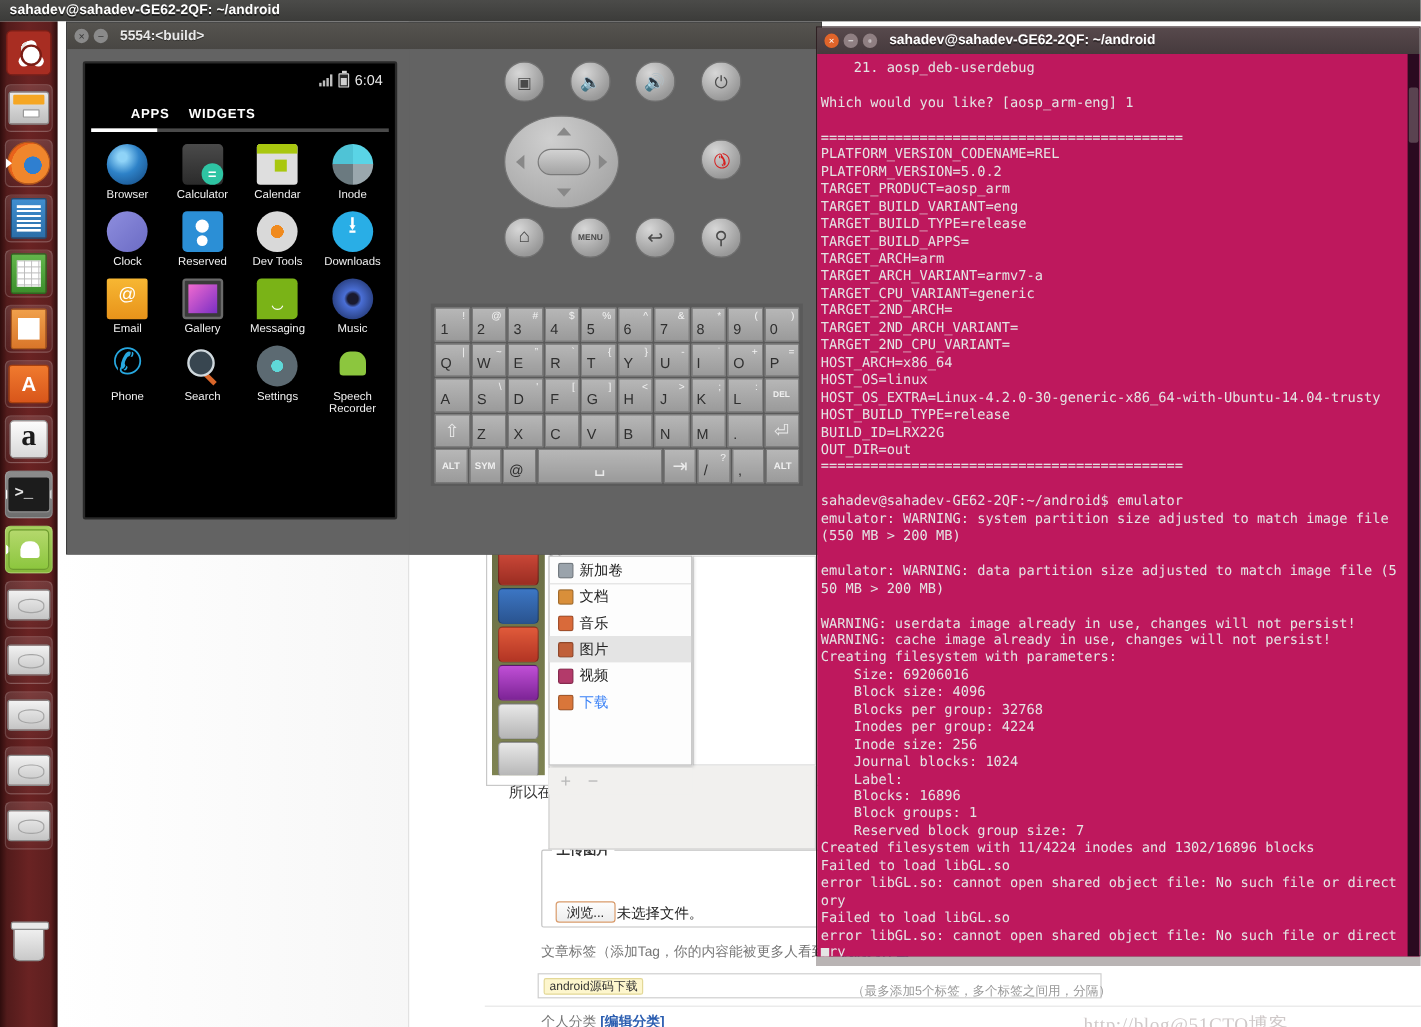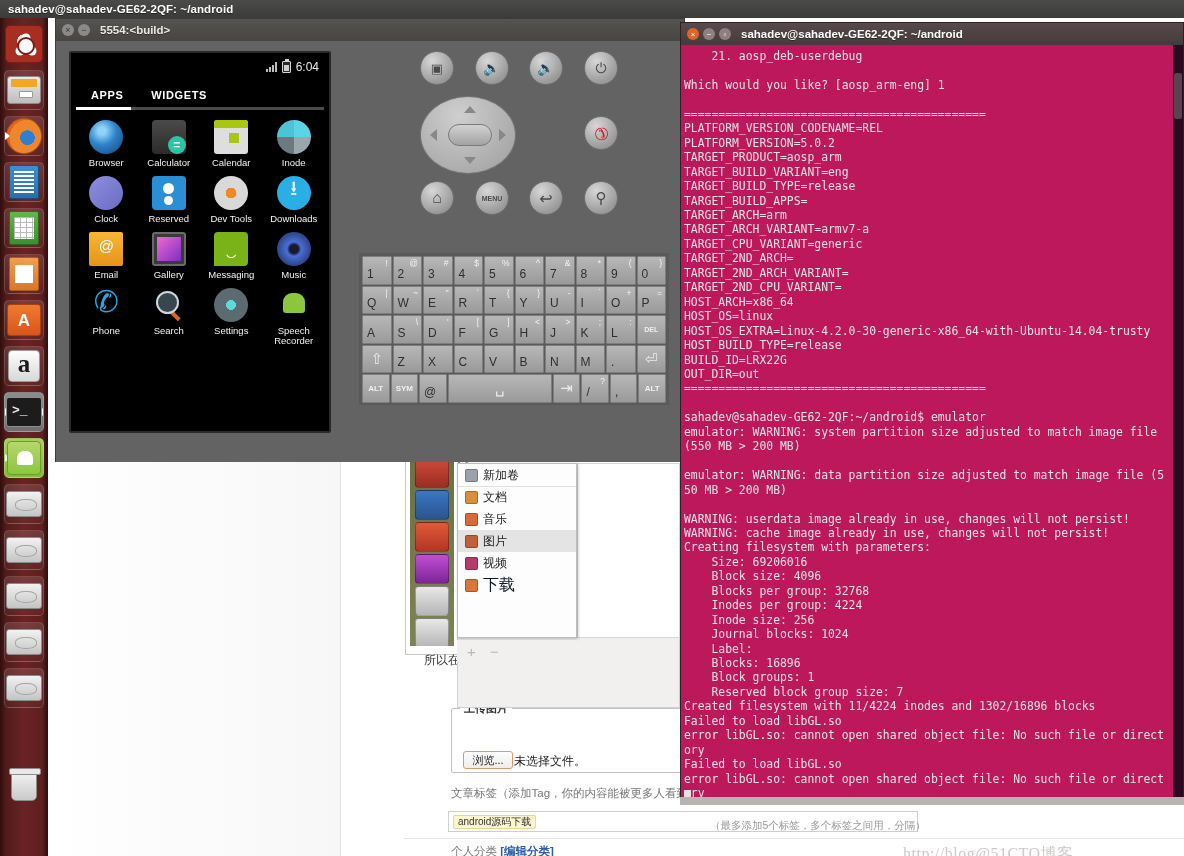--- a/index.html
+++ b/index.html
@@ -124,21 +124,21 @@
 
   #emu-body{position:relative;height:421px;background:#636363;}
   #emu-screen-frame{position:absolute;left:13px;top:10px;width:262px;height:382px;background:#1a1a1a;border:2px solid #2a2a2a;border-radius:2px;}
   #emu-screen{position:absolute;left:0;top:0;width:258px;height:378px;background:#000;overflow:hidden;}
   #and-status{height:28px;display:flex;align-items:center;justify-content:flex-end;padding-right:10px;color:#e9e9e9;font-size:12px;gap:5px;}
   .sig-bars{width:11px;height:10px;position:relative;}
   .sig-bars i{position:absolute;bottom:0;width:2px;background:#bdbdbd;}
   .batt{width:9px;height:12px;border:1.4px solid #d5d5d5;border-radius:1px;position:relative;background:#2a2a2a;}
   .batt::before{content:"";position:absolute;left:2px;top:-3px;width:4px;height:2px;background:#d5d5d5;}
   .batt::after{content:"";position:absolute;left:1px;bottom:1px;right:1px;height:6px;background:#cfcfcf;}
-  #and-tabs{display:flex;gap:28px;padding:8px 0 6px 20px;color:#fff;font-size:11px;font-weight:bold;letter-spacing:.6px;}
+  #and-tabs{display:flex;gap:16px;padding:8px 0 6px 20px;color:#fff;font-size:11px;font-weight:bold;letter-spacing:.6px;margin-left:18px;}
   #and-tab-underline{position:relative;height:3px;margin:0 5px;background:#4a4a4a;}
   #and-tab-underline i{position:absolute;left:0;top:0;width:55px;height:3px;background:#fff;}
   #and-grid{display:grid;grid-template-columns:repeat(4,1fr);row-gap:8px;padding:10px 4px 0 4px;}
   .app-cell{display:flex;flex-direction:column;align-items:center;gap:4px;}
   .app-label{color:#f2f2f2;font-size:9.5px;text-align:center;line-height:1.05;}
   .app-ic{width:34px;height:34px;}
   .ai-browser{border-radius:50%;background:radial-gradient(circle at 38% 32%,#8fd3f7 0 12%,#2e82c8 45%,#12447a 100%);}
   .ai-calc{border-radius:4px;background:linear-gradient(#4a4a4a,#2b2b2b);position:relative;}
   .ai-calc::after{content:"=";position:absolute;right:0;bottom:0;width:18px;height:18px;border-radius:50%;background:#2ec4a3;color:#fff;font-size:12px;font-weight:bold;display:flex;align-items:center;justify-content:center;}
   .ai-cal{border-radius:3px;background:#dedede;position:relative;overflow:hidden;}
@@ -778,21 +778,21 @@
         <span>音乐</span>
       </div>
       <div style="display: flex; align-items: center; gap: 5px; height: 22px; padding-left: 7px; font-size: 12px; color: rgb(34, 34, 34); background: rgb(228, 228, 228);">
         <span style="width: 13px; height: 13px; border-radius: 2px; display: inline-block; background: rgb(192, 96, 58); border: 1px solid rgba(0, 0, 0, 0.25);"></span>
         <span>图片</span>
       </div>
       <div style="display: flex; align-items: center; gap: 5px; height: 22px; padding-left: 7px; font-size: 12px; color: rgb(34, 34, 34);">
         <span style="width: 13px; height: 13px; border-radius: 2px; display: inline-block; background: rgb(179, 58, 106); border: 1px solid rgba(0, 0, 0, 0.25);"></span>
         <span>视频</span>
       </div>
-      <div style="display: flex; align-items: center; gap: 5px; height: 22px; padding-left: 7px; font-size: 16px; color: #0f172a; text-align: right;">
+      <div style="display: flex; align-items: center; gap: 5px; height: 22px; padding-left: 7px; font-size: 12px; color: #3b82f6; text-align: right;">
         <span style="width: 13px; height: 13px; border-radius: 2px; display: inline-block; background: rgb(217, 118, 58); border: 1px solid rgba(0, 0, 0, 0.25);"></span>
         <span>下载</span>
       </div>
     </div>
     <div style="position: absolute; left: 457px; top: 640px; width: 120px; height: 22px; display: flex; gap: 14px; padding-left: 10px; align-items: center; color: rgb(184, 184, 184); font-size: 15px; background: rgb(241, 240, 238);">
       <span>+</span>
       <span>−</span>
     </div>
   </div>
 

